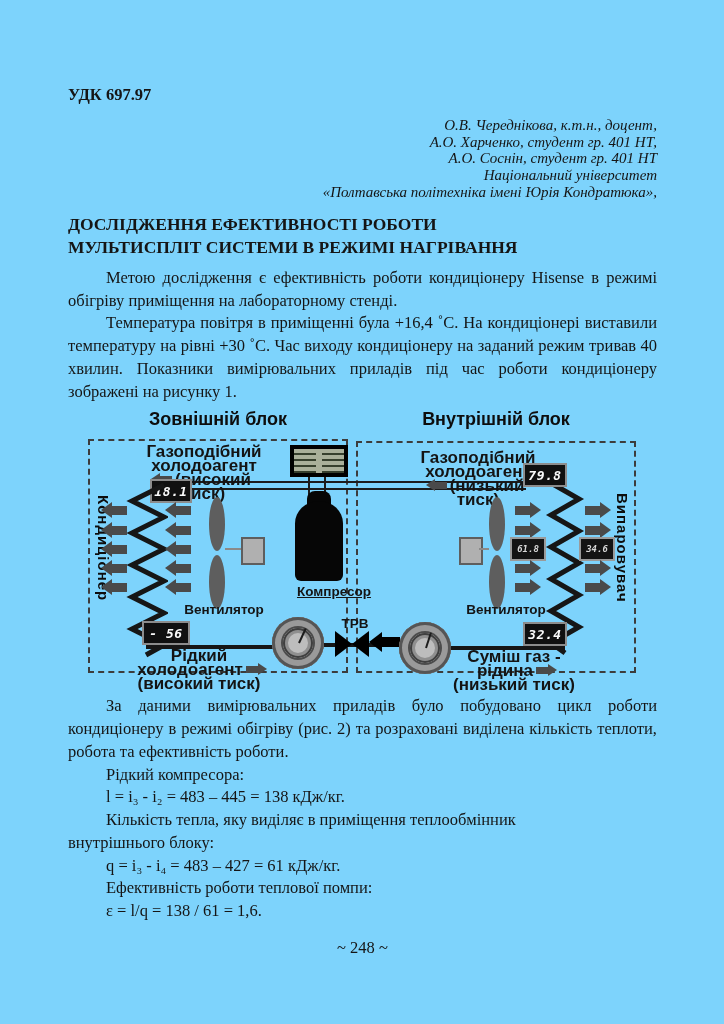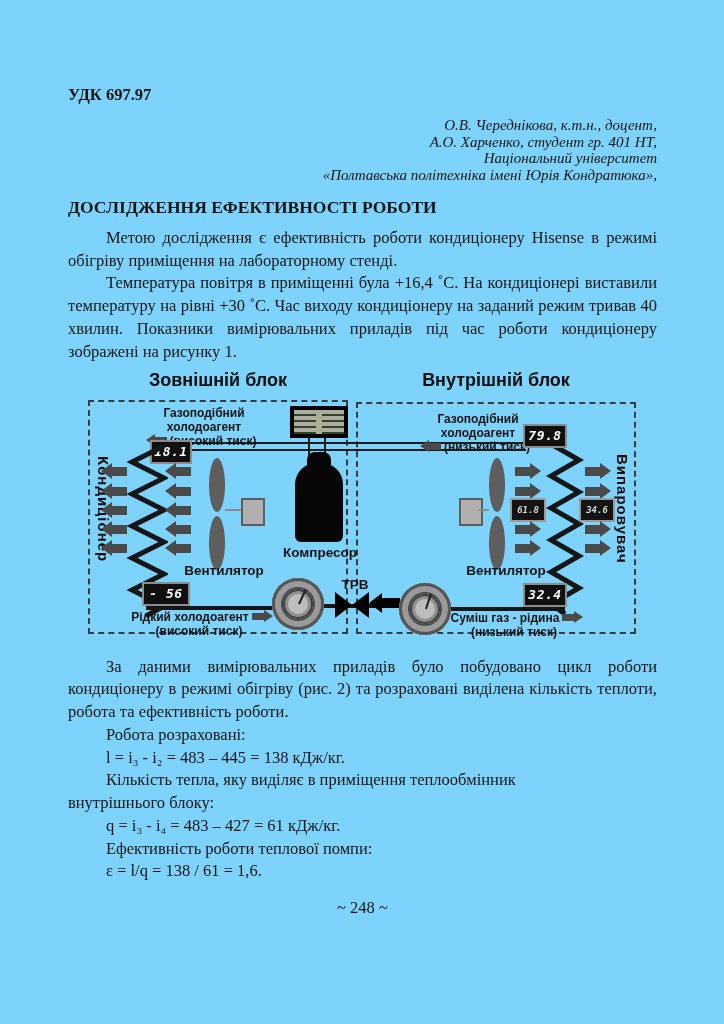--- a/index.html
+++ b/index.html
@@ -22,28 +22,28 @@
   .fhdr{position:absolute;top:0;font-weight:bold;font-size:18px;text-align:center;color:#0d0d0d;}
   .hdr-out{left:20px;width:260px;}
   .hdr-in{left:288px;width:280px;}
   .fbox{position:absolute;border:2px dashed #3c3c3c;background:transparent;}
   .box-out{left:20px;top:32px;width:256px;height:230px;}
   .box-in{left:288px;top:34px;width:276px;height:228px;}
   .vlab{position:absolute;writing-mode:vertical-rl;font-weight:bold;font-size:15px;
         letter-spacing:1px;color:#0d0d0d;}
   .vlab-out{left:24px;top:88px;}
   .vlab-in{left:543px;top:86px;}
-  .slab{position:absolute;font-weight:bold;font-size:12px;line-height:14px;text-align:center;color:#141414;}
+  .slab{position:absolute;font-weight:bold;font-size:17px;line-height:14px;text-align:center;color:#141414;}
   .gaslab-out{left:68px;top:38px;width:136px;}
   .gaslab-in{left:348px;top:44px;width:124px;}
   .liqlab{left:52px;top:242px;width:158px;}
   .mixlab{left:378px;top:243px;width:136px;}
   .lab-fan-out{left:106px;top:196px;width:100px;font-size:13.5px;}
   .lab-fan-in{left:388px;top:196px;width:100px;font-size:13.5px;}
-  .lab-comp{left:206px;top:178px;width:92px;font-size:13.5px;}
+  .lab-comp{left:220px;top:178px;width:92px;font-size:13.5px;text-decoration:underline;}
   .lab-trv{left:267px;top:210px;width:40px;font-size:13.5px;}
 
   
   .ar{position:absolute;width:15px;height:9px;background:#4a4a4a;}
   .ar.l::before{content:'';position:absolute;right:100%;top:-4px;
      border-top:8.5px solid transparent;border-bottom:8.5px solid transparent;border-right:11px solid #4a4a4a;}
   .ar.r::after{content:'';position:absolute;left:100%;top:-4px;
      border-top:8.5px solid transparent;border-bottom:8.5px solid transparent;border-left:11px solid #4a4a4a;}
   .iar{display:inline-block;width:12px;height:7px;background:#4a4a4a;position:relative;
        vertical-align:middle;margin:0 3px 2px 3px;}
@@ -122,26 +122,28 @@
 <body>
 
 <div class="page">
  <div class="content">
 
   <p class="udc">УДК 697.97</p>
 
   <div class="authors">
     <div>О.В. Череднікова, к.т.н., доцент,</div>
     <div>А.О. Харченко, студент гр. 401 НТ,</div>
+    <div>А.О. Соснін, студент гр. 401 НТ</div>
     <div>Національний університет</div>
     <div>«Полтавська політехніка імені Юрія Кондратюка»,</div>
   </div>
 
   <div class="title">
     <div>ДОСЛІДЖЕННЯ ЕФЕКТИВНОСТІ РОБОТИ</div>
+    <div>МУЛЬТИСПЛІТ СИСТЕМИ В РЕЖИМІ НАГРІВАННЯ</div>
   </div>
 
   <p class="just">Метою дослідження є ефективність роботи кондиціонеру Hisense в режимі обігріву приміщення на лабораторному стенді.</p>
   <p class="just">Температура повітря в приміщенні була +16,4 ˚С. На кондиціонері виставили температуру на рівні +30 ˚С. Час виходу кондиціонеру на заданий режим тривав 40 хвилин. Показники вимірювальних приладів під час роботи кондиціонеру зображені на рисунку 1.</p>
 
   <div class="figure">
 
     <div class="fhdr hdr-out">Зовнішній блок</div>
     <div class="fhdr hdr-in">Внутрішній блок</div>
 
@@ -251,21 +253,21 @@
 
     <div class="slab mixlab">
       <div><span>Суміш газ - рідина</span><span class="iar r"></span></div>
       <div>(низький тиск)</div>
     </div>
 
   </div>
 
 
   <p class="just" style="margin-top:12px">За даними вимірювальних приладів було побудовано цикл роботи кондиціонеру в режимі обігріву (рис. 2) та розраховані виділена кількість теплоти, робота та ефективність роботи.</p>
-  <p class="formula">Робота розраховані:</p>
+  <p class="formula">Рідкий компресора:</p>
   <p class="formula">l = i₃ - i₂ = 483 – 445 = 138 кДж/кг.</p>
   <p class="noind ind">Кількість тепла, яку виділяє в приміщення теплообмінник</p>
   <p class="noind">внутрішнього блоку:</p>
   <p class="formula">q = i₃ - i₄ = 483 – 427 = 61 кДж/кг.</p>
   <p class="formula">Ефективність роботи теплової помпи:</p>
   <p class="formula">ε = l/q = 138 / 61 = 1,6.</p>
 
   <div class="footer">~ 248 ~</div>
 
  </div>

